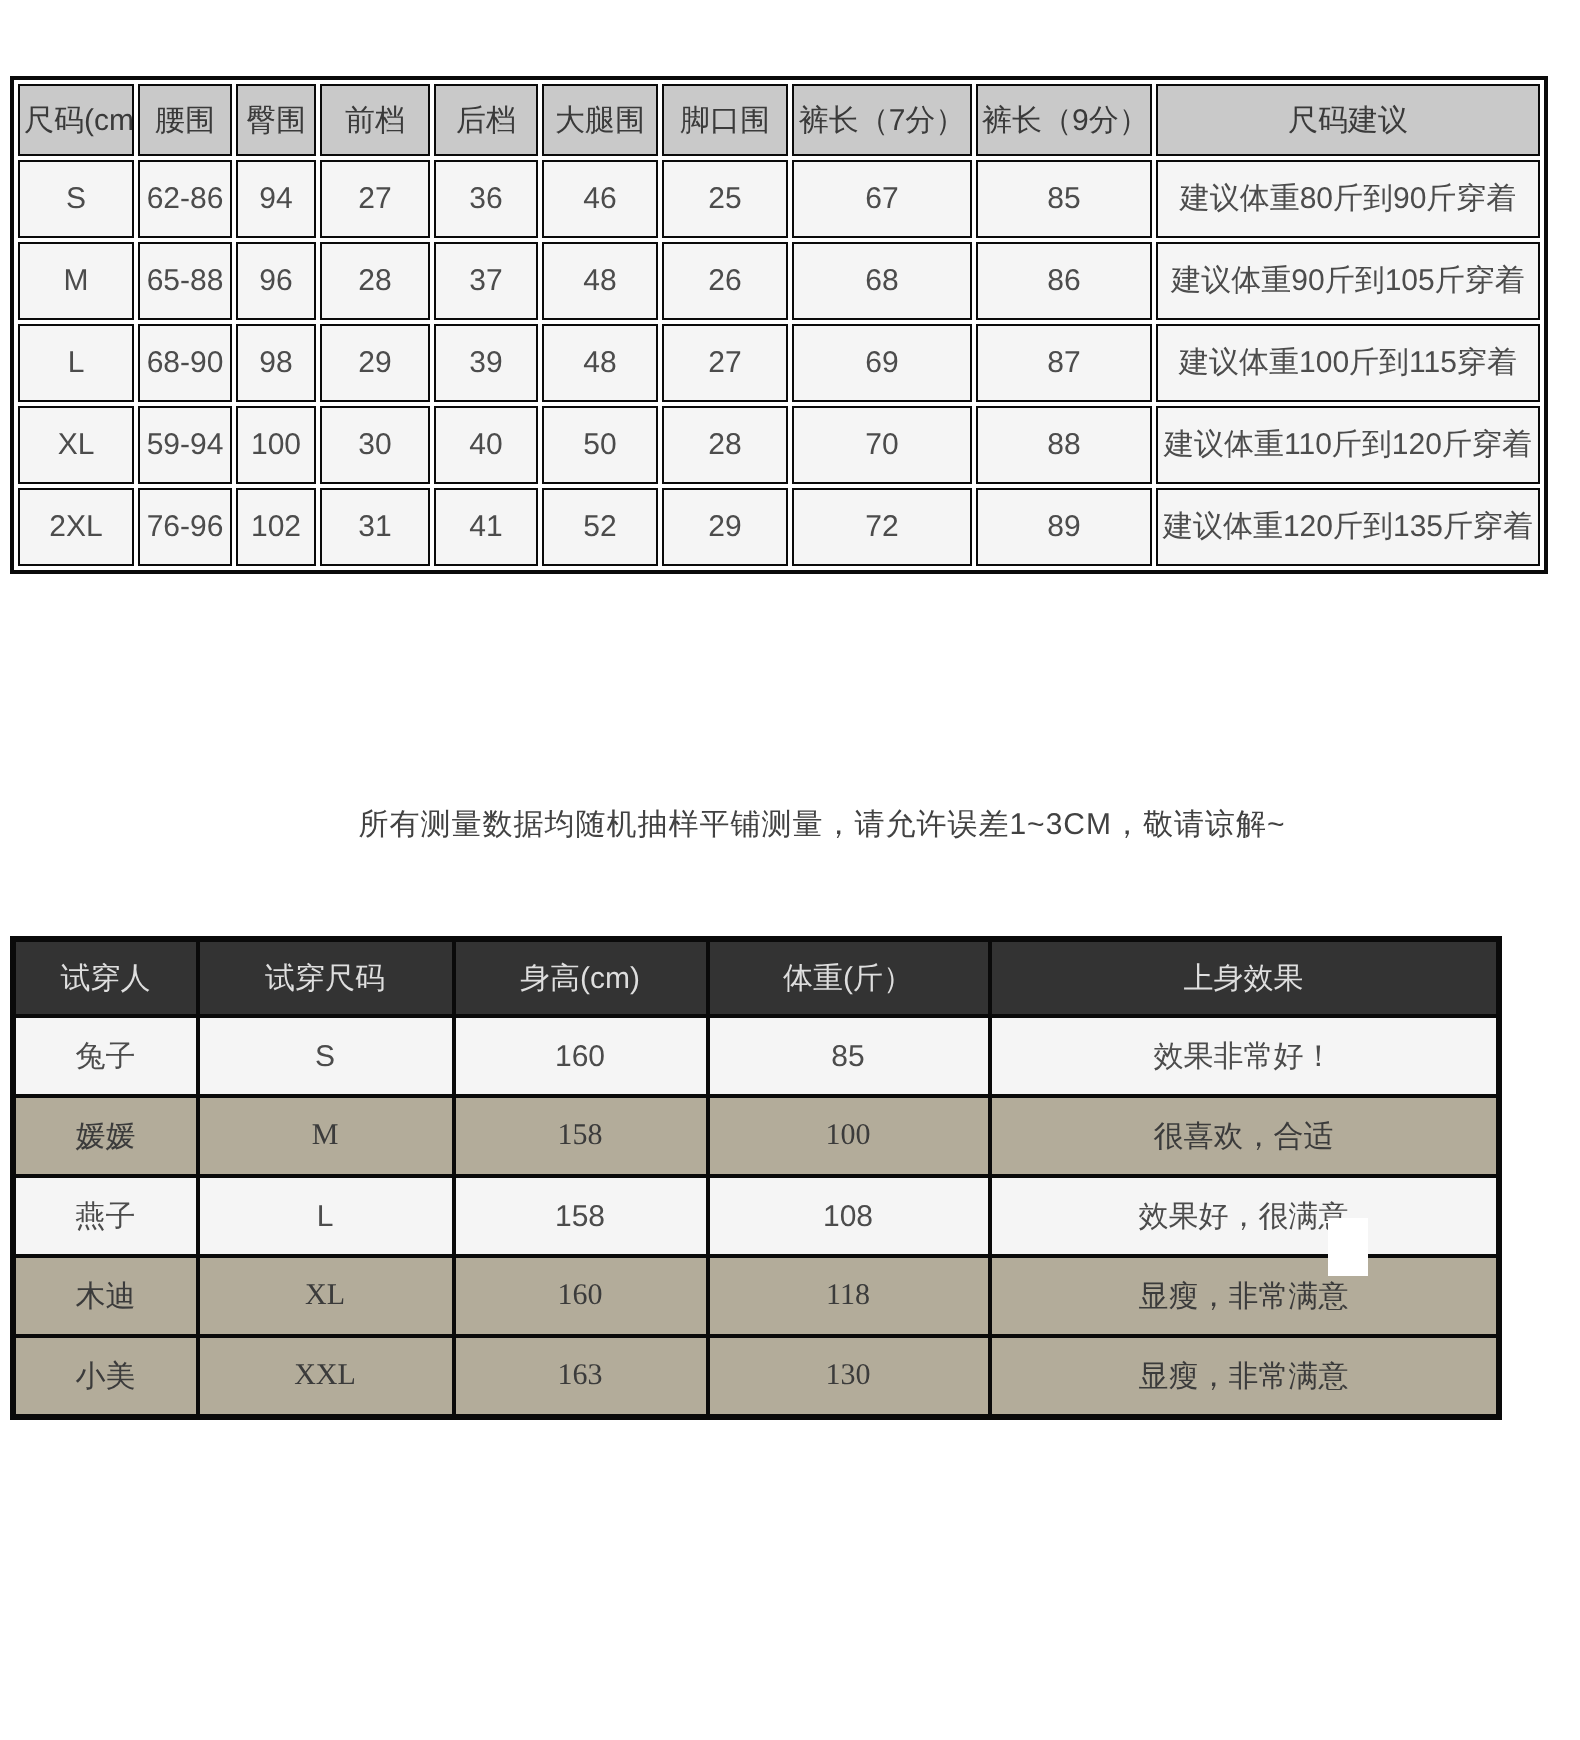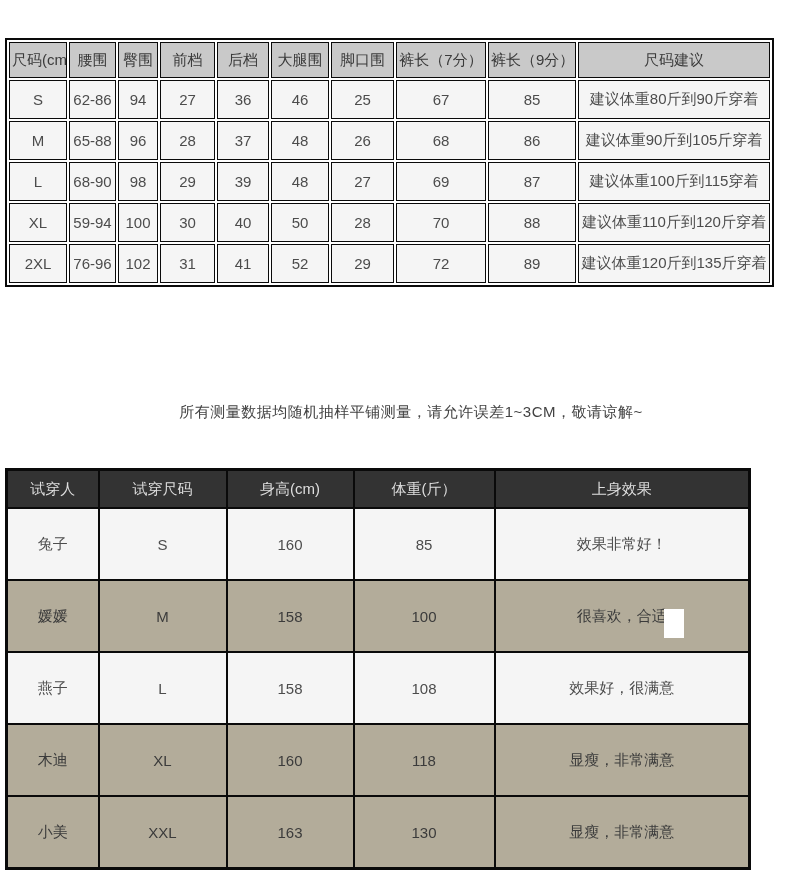--- a/index.html
+++ b/index.html
@@ -67,25 +67,25 @@
     font-size: 15px;
     text-align: center;
     padding: 0;
     white-space: nowrap;
   }
   .fit-table td {
     border: 2px solid #0a0a0a;
     height: 38px;
     font-size: 15px;
     text-align: center;
-    padding: 16px;
+    padding: 0;
     white-space: nowrap;
   }
   .fit-table tr.light td { background: #f5f5f5; color: #4c4c4c; }
-  .fit-table tr.tan td   { background: #b3ac9a; color: #3b3b3b; }
+  .fit-table tr.tan td   { background: #b3ac9a; color: #3b3b3b; font-family: Liberation Serif, serif; }
 
   
   .note {
     position: absolute;
     left: 16px;
     width: 100%;
     text-align: center;
     font-size: 15px;
     color: #424242;
     letter-spacing: 0.5px;

